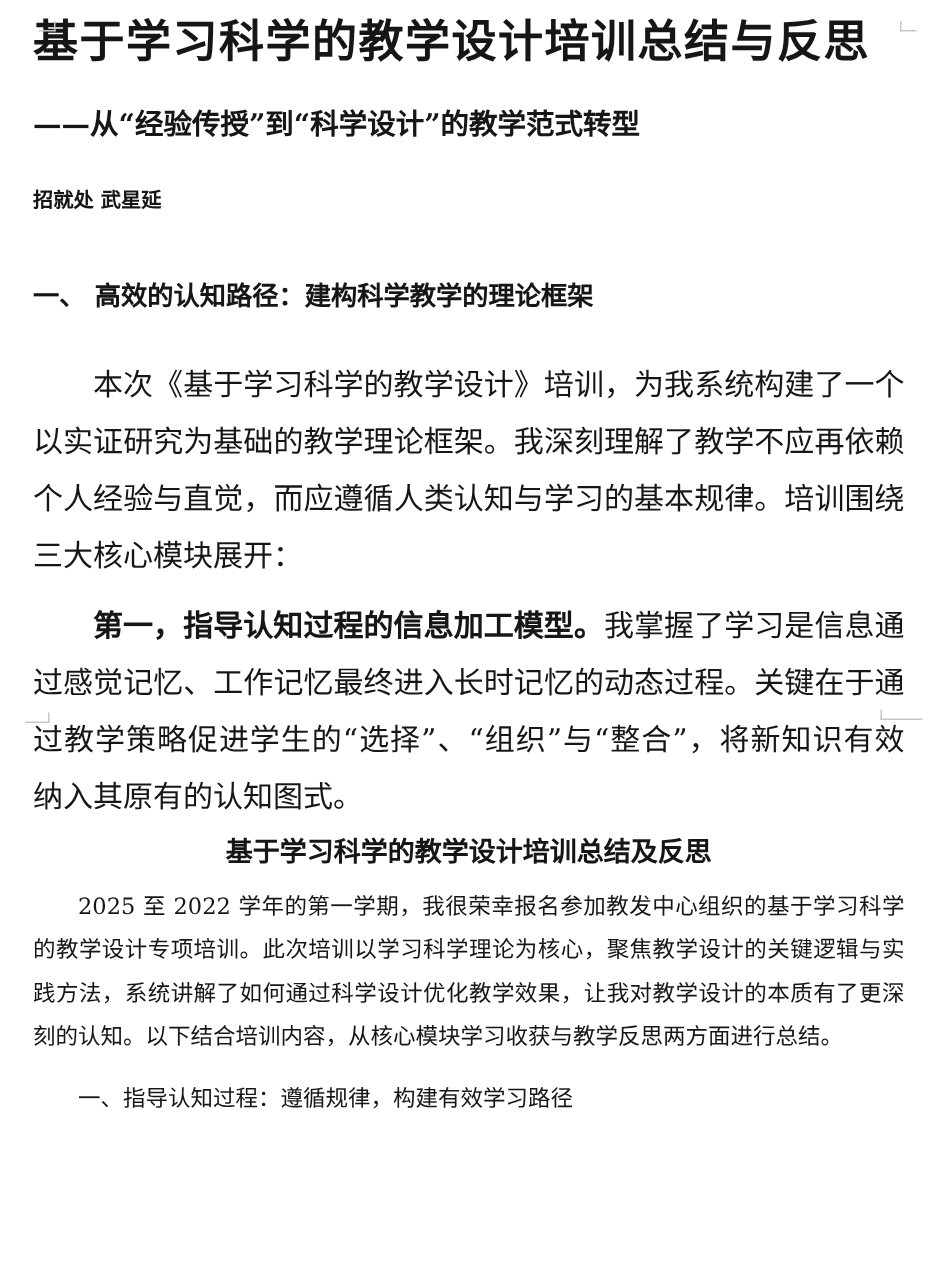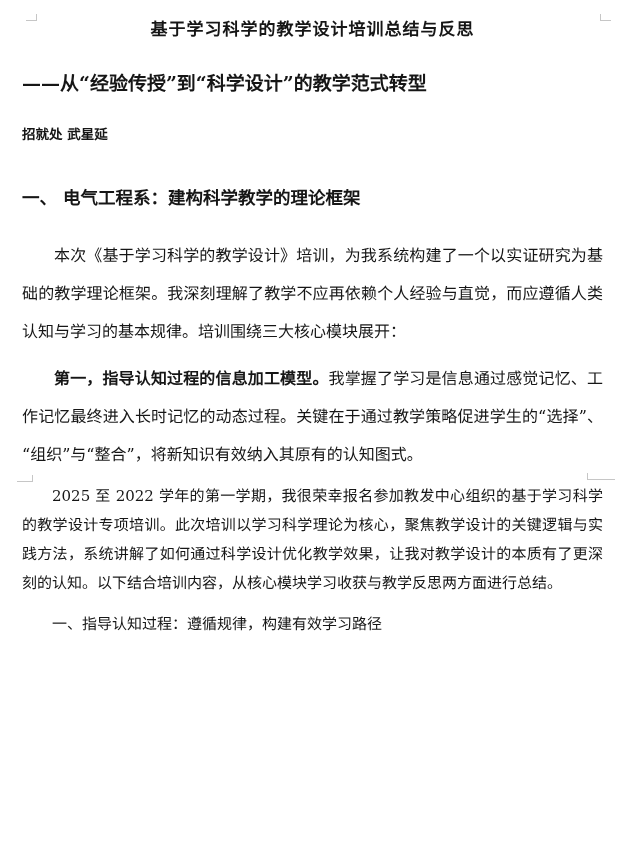--- a/index.html
+++ b/index.html
@@ -25,24 +25,23 @@
   
   .mark { position: absolute; }
   .mark-tl { left: 26px;  top: 2px;   width: 10px; height: 6px; border-right: 1px solid #c6c6c6; border-bottom: 1px solid #c6c6c6; }
   .mark-tr { left: 600px; top: 2px;   width: 10px; height: 6px; border-left: 1px solid #c6c6c6;  border-bottom: 1px solid #c6c6c6; }
   .mark-ml { left: 17px;  top: 463px; width: 15px; height: 6px; border-right: 1px solid #c6c6c6; border-bottom: 1px solid #c6c6c6; }
   .mark-mr { left: 587px; top: 461px; width: 27px; height: 6px; border-left: 1px solid #c6c6c6;  border-bottom: 1px solid #c6c6c6; }
 
   
   .doc1-title {
     margin: 12px 0 0;
-    font-size: 17px;
+    font-size: 30px;
     line-height: 34px;
     font-weight: bold;
-    text-align: center;
     letter-spacing: 1px;
   }
   .doc1-subtitle {
     margin: 22px 0 0;
     font-size: 19px;
     line-height: 30px;
     font-weight: bold;
   }
   .doc1-author {
     margin: 27px 10px 0 0;
@@ -52,21 +51,21 @@
   }
   .doc1-heading {
     margin: 43px 0 0;
     font-size: 17.5px;
     line-height: 24px;
     font-weight: bold;
     text-align: left;
   }
   .doc1 p {
     margin: 0;
-    font-size: 16px;
+    font-size: 20px;
     line-height: 38px;
     text-align: justify;
     text-indent: 2em;
   }
   .doc1 p.first { margin-top: 27px; }
   .doc1 p.second { margin-top: 9px; }
   .doc1 b { font-weight: bold; }
 
   
   .doc2-title {
@@ -113,23 +112,24 @@
 
   <div class="mark mark-tl"></div>
   <div class="mark mark-tr"></div>
   <div class="mark mark-ml"></div>
   <div class="mark mark-mr"></div>
 
   <div class="doc1">
     <h1 class="doc1-title">基于学习科学的教学设计培训总结与反思</h1>
     <h2 class="doc1-subtitle">——从“经验传授”到“科学设计”的教学范式转型</h2>
     <div class="doc1-author">招就处 武星延</div>
-    <h3 class="doc1-heading">一、 电气工程系：建构科学教学的理论框架</h3>
+    <h3 class="doc1-heading">一、 高效的认知路径：建构科学教学的理论框架</h3>
     <p class="first">本次《基于学习科学的教学设计》培训，为我系统构建了一个以实证研究为基础的教学理论框架。我深刻理解了教学不应再依赖个人经验与直觉，而应遵循人类认知与学习的基本规律。培训围绕三大核心模块展开：</p>
     <p class="second"><b>第一，指导认知过程的信息加工模型。</b><span>我掌握了学习是信息通过感觉记忆、工作记忆最终进入长时记忆的动态过程。关键在于通过教学策略促进学生的“选择”、“组织”与“整合”，将新知识有效纳入其原有的认知图式。</span></p>
   </div>
 
   <div class="doc2">
+    <div class="doc2-title">基于学习科学的教学设计培训总结及反思</div>
     <p class="intro">2025 至 2022 学年的第一学期，我很荣幸报名参加教发中心组织的基于学习科学的教学设计专项培训。此次培训以学习科学理论为核心，聚焦教学设计的关键逻辑与实践方法，系统讲解了如何通过科学设计优化教学效果，让我对教学设计的本质有了更深刻的认知。以下结合培训内容，从核心模块学习收获与教学反思两方面进行总结。</p>
     <p class="inline-heading">一、指导认知过程：遵循规律，构建有效学习路径</p>
   </div>
 
 </div>
 
 </body></html>

